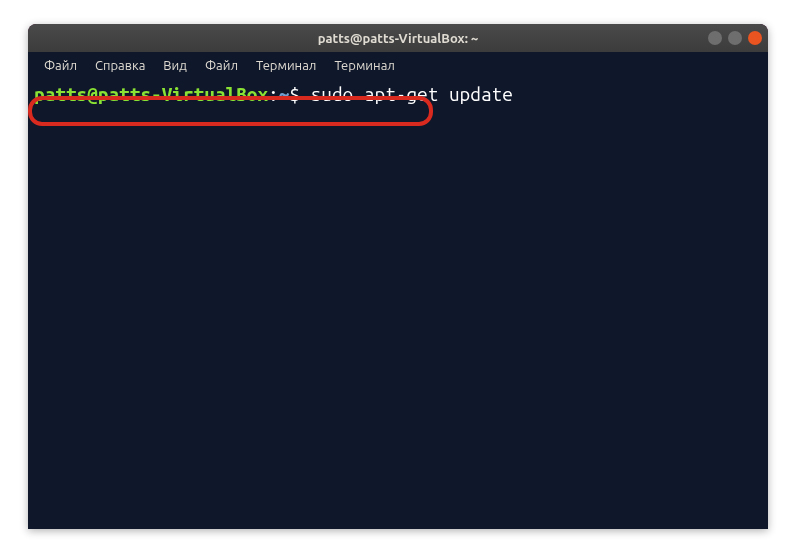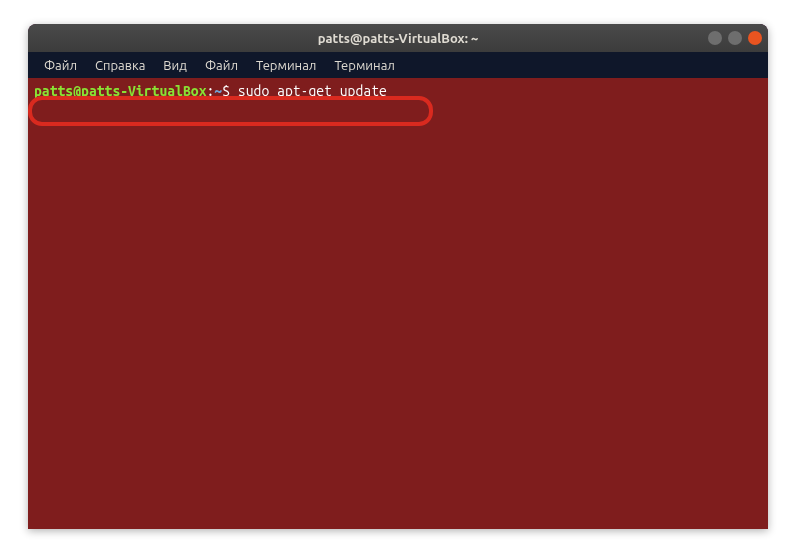--- a/index.html
+++ b/index.html
@@ -66,24 +66,24 @@
       padding: 0 8px;
       gap: 2px;
     }
     .menu-item {
       color: #dfdbd2;
       font-size: 13px;
       padding: 3px 8px;
       cursor: pointer;
     }
     .terminal-body {
-      background: #7f1d1d;
+      background: #0f172a;
       padding: 4px 6px;
       font-family: "Ubuntu Mono", "DejaVu Sans Mono", monospace;
-      font-size: 14px;
+      font-size: 19px;
       line-height: 1.3;
       color: #ffffff;
       height: calc(100% - 54px);
       position: relative;
     }
     .prompt-user {
       color: #8ae234;
       font-weight: bold;
     }
     .prompt-colon {

